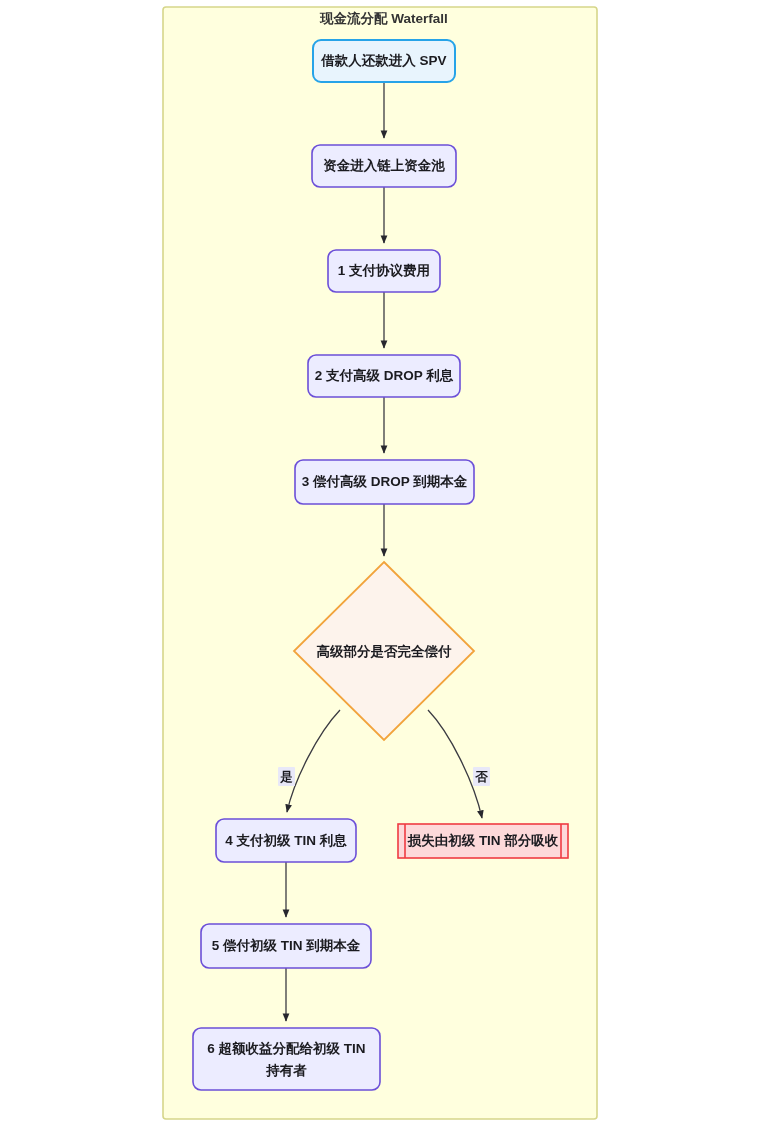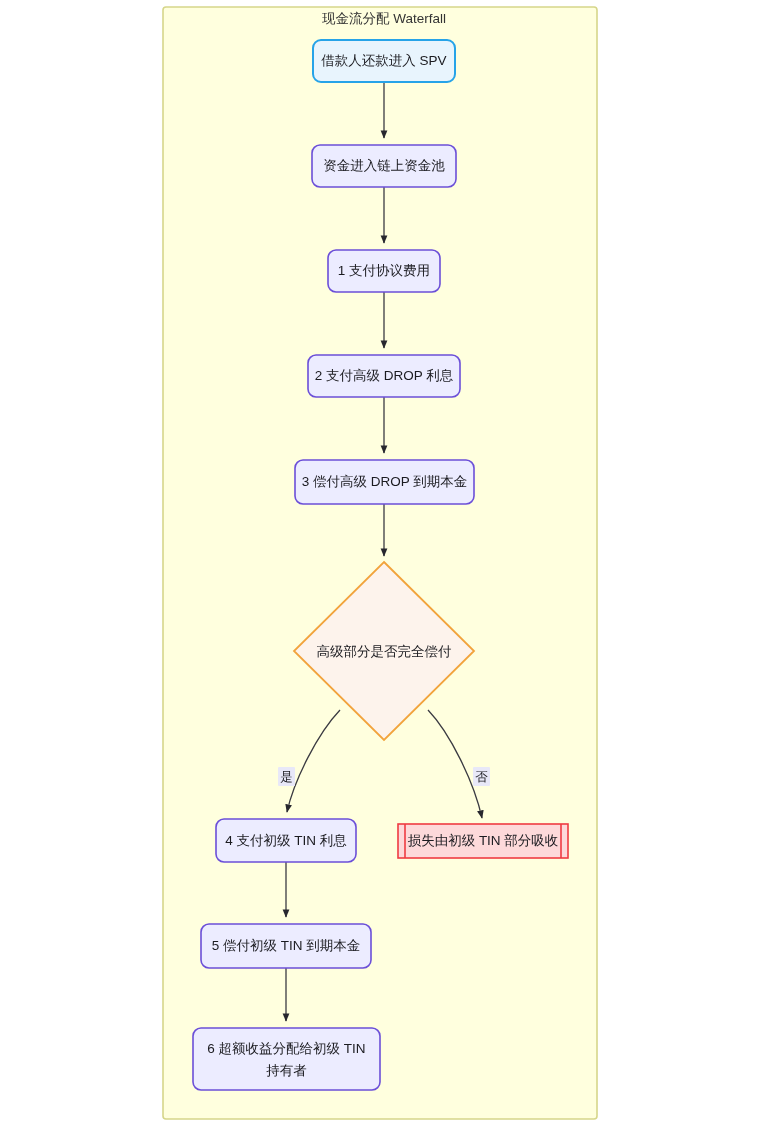--- a/index.html
+++ b/index.html
@@ -10,20 +10,21 @@
   body {
     width: 760px;
     height: 1126px;
     font-family: "Liberation Sans", "DejaVu Sans", sans-serif;
     overflow: hidden;
   }
   #flow-root {
     position: relative;
     width: 760px;
     height: 976px;
+    font-weight: bold;
   }
   svg#flow-svg {
     display: block;
     width: 760px;
     height: 1126px;
   }
   .cluster-rect {
     fill: #ffffde;
     stroke: #d6d68a;
     stroke-width: 1.6px;

